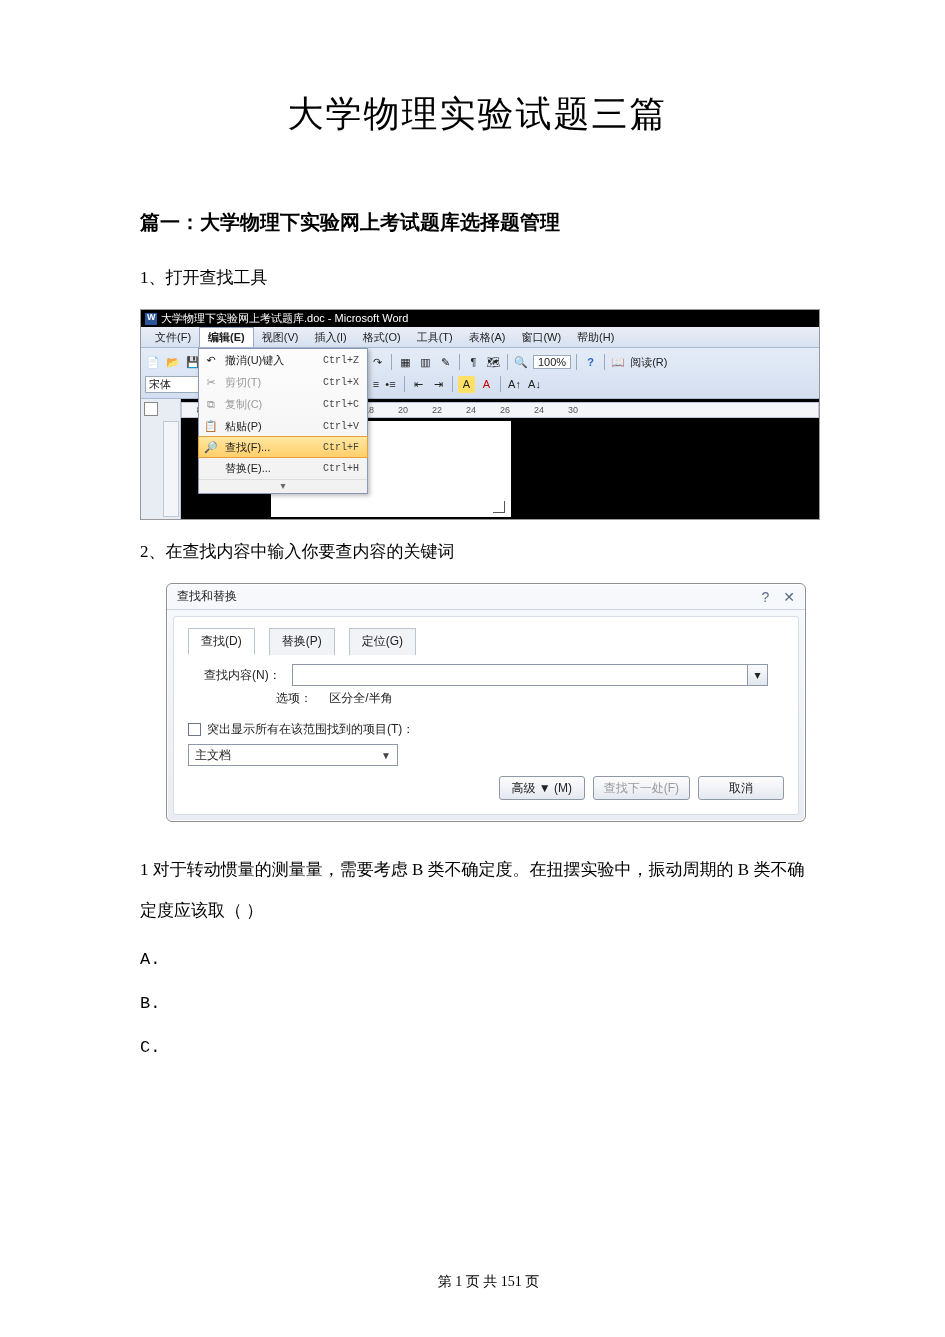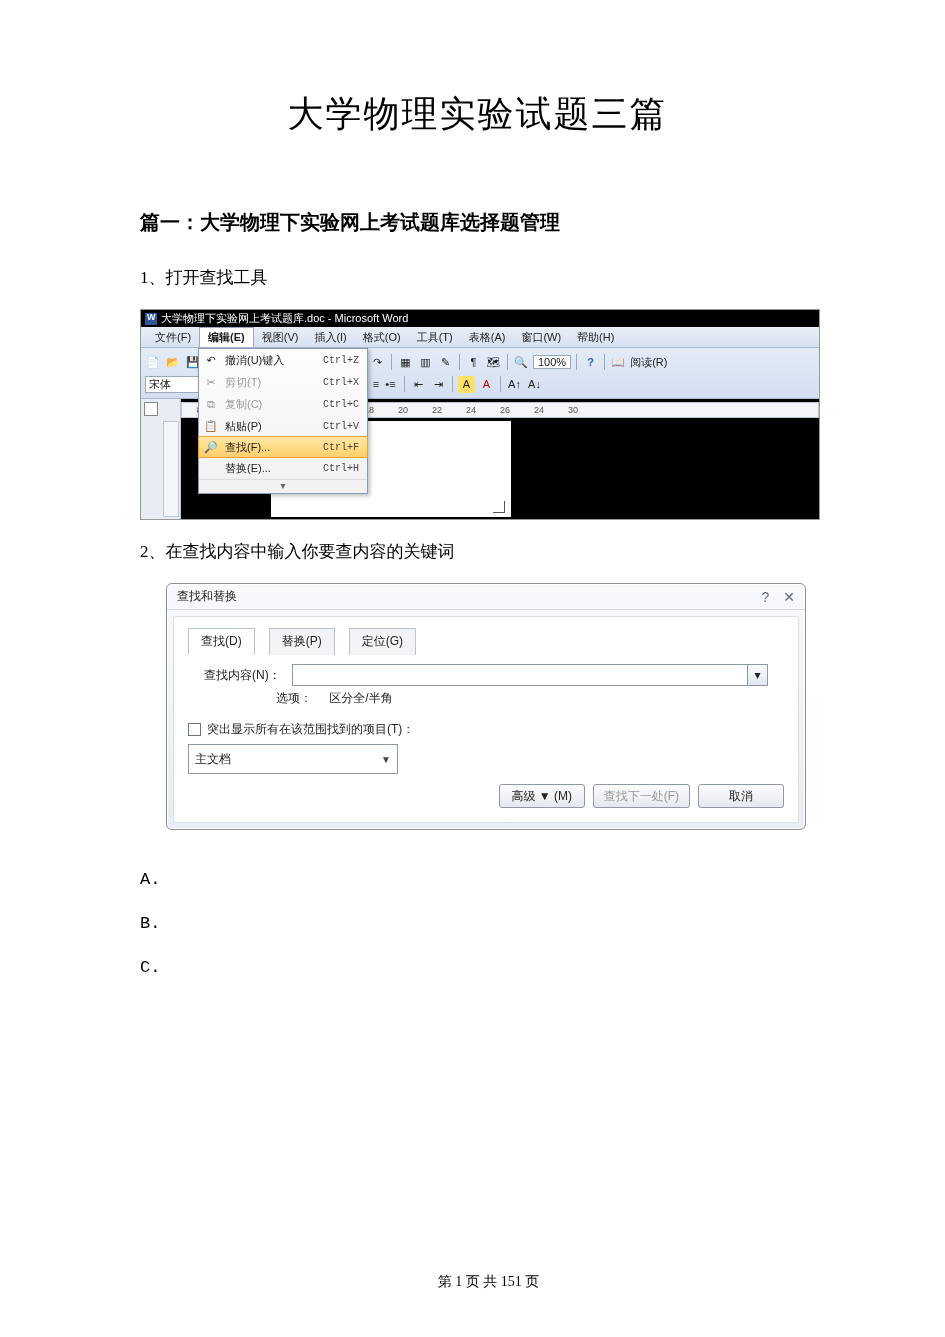--- a/index.html
+++ b/index.html
@@ -234,21 +234,21 @@
   .combo{
     flex:1;height:22px;border:1px solid #8f98a6;background:#fff;display:flex;
   }
   .combo .arrow{
     width:20px;border-left:1px solid #8f98a6;display:flex;align-items:center;justify-content:center;background:linear-gradient(#fafbfd,#e1e6ee);
   }
   .sub-row{padding-left:88px;font-size:12px;margin-top:-2px;margin-bottom:14px;}
   .chk-row{display:flex;align-items:center;gap:6px;margin:6px 0;}
   .chk{width:13px;height:13px;border:1px solid #6b7688;background:#fff;}
   .select-box{
-    width:210px;height:30px;border:1px solid #8f98a6;background:#fff;display:flex;align-items:center;padding:0 6px;justify-content:space-between;margin:4px 0 10px 0;
+    width:210px;height:22px;border:1px solid #8f98a6;background:#fff;display:flex;align-items:center;padding:0 6px;justify-content:space-between;margin:4px 0 10px 0;
   }
   .select-box .arr{font-size:10px;color:#444;}
   .btn-row{display:flex;justify-content:flex-end;gap:8px;}
   .btn{
     min-width:86px;height:24px;border:1px solid #8f98a6;border-radius:3px;
     background:linear-gradient(#fdfdfe,#e4e8ef);
     display:flex;align-items:center;justify-content:center;padding:0 10px;
   }
   .btn.disabled{color:#9a9a9a;}
 </style>
@@ -436,20 +436,21 @@
         <span class="arr">▼</span>
       </div>
       <div class="btn-row">
         <div class="btn">高级 ▼  (M)</div>
         <div class="btn disabled">查找下一处(F)</div>
         <div class="btn">取消</div>
       </div>
     </div>
   </div>
 
+  <div class="para">1 对于转动惯量的测量量，需要考虑 B 类不确定度。在扭摆实验中，振动周期的 B 类不确定度应该取（  ）</div>
   <div class="opt">A.</div>
   <div class="opt">B.</div>
   <div class="opt">C.</div>
 </div>
 
 <div class="footer">
   <span>第 </span><span>1</span><span> 页 共 </span><span>151</span><span> 页</span>
 </div>
 
 </body></html>

